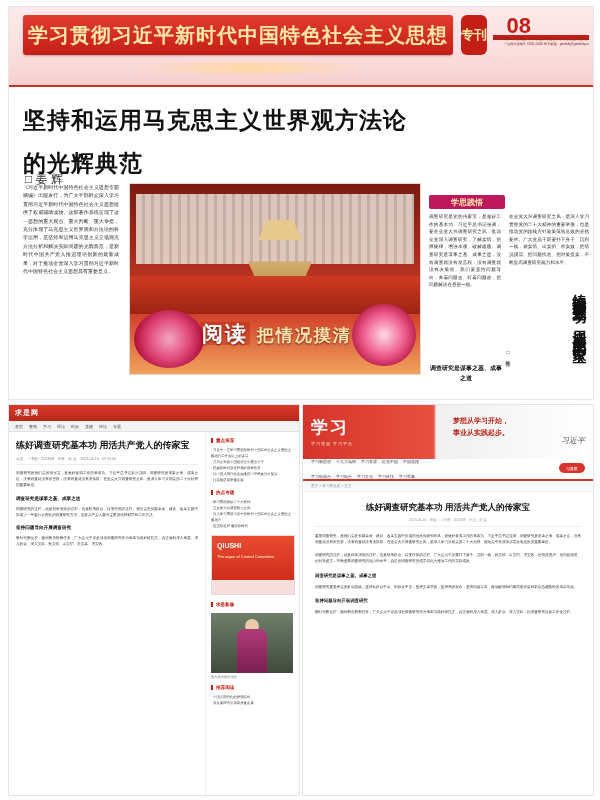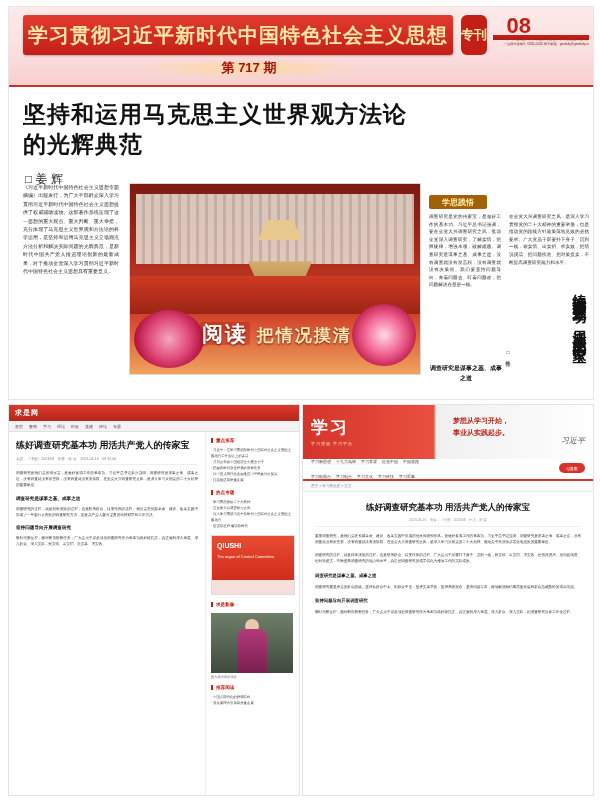--- a/index.html
+++ b/index.html
@@ -61,21 +61,21 @@
     color:#a8120b;font-size:13px;font-weight:bold;
   }
   .np-issue-deco{
     position:absolute;left:120px;top:52px;width:240px;height:18px;
     background:radial-gradient(ellipse at center,#ffd9a0 0%,rgba(255,217,160,0) 70%);
   }
 
   .np-body{position:relative;height:312px;background:#fff;}
   .np-headline{
     position:absolute;left:14px;top:12px;width:400px;
-    font-size:23px;font-weight:bold;color:#111;line-height:30px;
+    font-size:23px;font-weight:bold;color:#111;line-height:43px;
     letter-spacing:1px;
   }
   .np-byline{
     position:absolute;left:16px;top:84px;font-size:12px;color:#333;
   }
   .np-col1{
     position:absolute;left:14px;top:96px;width:96px;height:190px;
     font-size:5px;line-height:8.4px;color:#2b2b2b;text-align:justify;
     overflow:hidden;
   }
@@ -116,22 +116,22 @@
   .np-photo .bigtext{
     position:absolute;left:70px;top:136px;width:210px;
     color:#ffe9b0;font-size:17px;font-weight:bold;letter-spacing:2px;
     text-shadow:0 1px 2px rgba(80,0,0,.8);
   }
   .np-photo .bigtext .em{
     color:#fff;font-size:21px;
     background:rgba(180,20,10,.35);padding:0 2px;border-radius:2px;
   }
   .np-xsjw{
-    position:absolute;left:420px;top:108px;width:58px;height:14px;
-    background:#a16207;color:#ffe9a8;font-size:8px;font-weight:bold;
+    position:absolute;left:420px;top:108px;width:76px;height:14px;
+    background:#be185d;color:#ffe9a8;font-size:8px;font-weight:bold;
     display:flex;align-items:center;justify-content:center;border-radius:2px;
   }
   .np-col2{
     position:absolute;left:420px;top:126px;width:72px;height:150px;
     font-size:4.6px;line-height:7.6px;color:#2b2b2b;text-align:justify;
     overflow:hidden;
   }
   .np-subhead{
     position:absolute;left:420px;top:276px;width:74px;
     font-size:6px;font-weight:bold;color:#111;line-height:10px;text-align:center;
@@ -255,21 +255,20 @@
         <span>学习贯彻习近平新时代中国特色社会主义思想</span>
       </div>
       <div class="np-zhuankan">专刊</div>
       <div class="np-pageno">08</div>
       <div class="np-metabar"></div>
       <div class="np-meta">2023年4月21日 星期五
 中共中央宣传部主管 光明日报社主办
 国内统一连续出版物号 CN11-0026
 电子邮箱：gmdaily@gmdaily.cn</div>
       <div class="np-issue-deco"></div>
-      <div class="np-issue">第 717 期</div>
     </div>
 
     <div class="np-body">
       <div class="np-headline">坚持和运用马克思主义世界观方法论的光辉典范</div>
       <div class="np-byline">□ 姜 辉</div>
       <div class="np-col1">《习近平新时代中国特色社会主义思想专题摘编》出版发行，为广大干部群众深入学习贯彻习近平新时代中国特色社会主义思想提供了权威辅助读物。这部著作系统呈现了这一思想的重大观点、重大判断、重大举措，充分体现了马克思主义世界观和方法论的科学运用，是坚持和运用马克思主义立场观点方法分析和解决实际问题的光辉典范，是新时代中国共产党人推进理论创新的最新成果，对于推动全党深入学习贯彻习近平新时代中国特色社会主义思想具有重要意义。</div>
 
       <div class="np-photo">
         <div class="shelf"></div>
         <div class="boat-top"></div>

